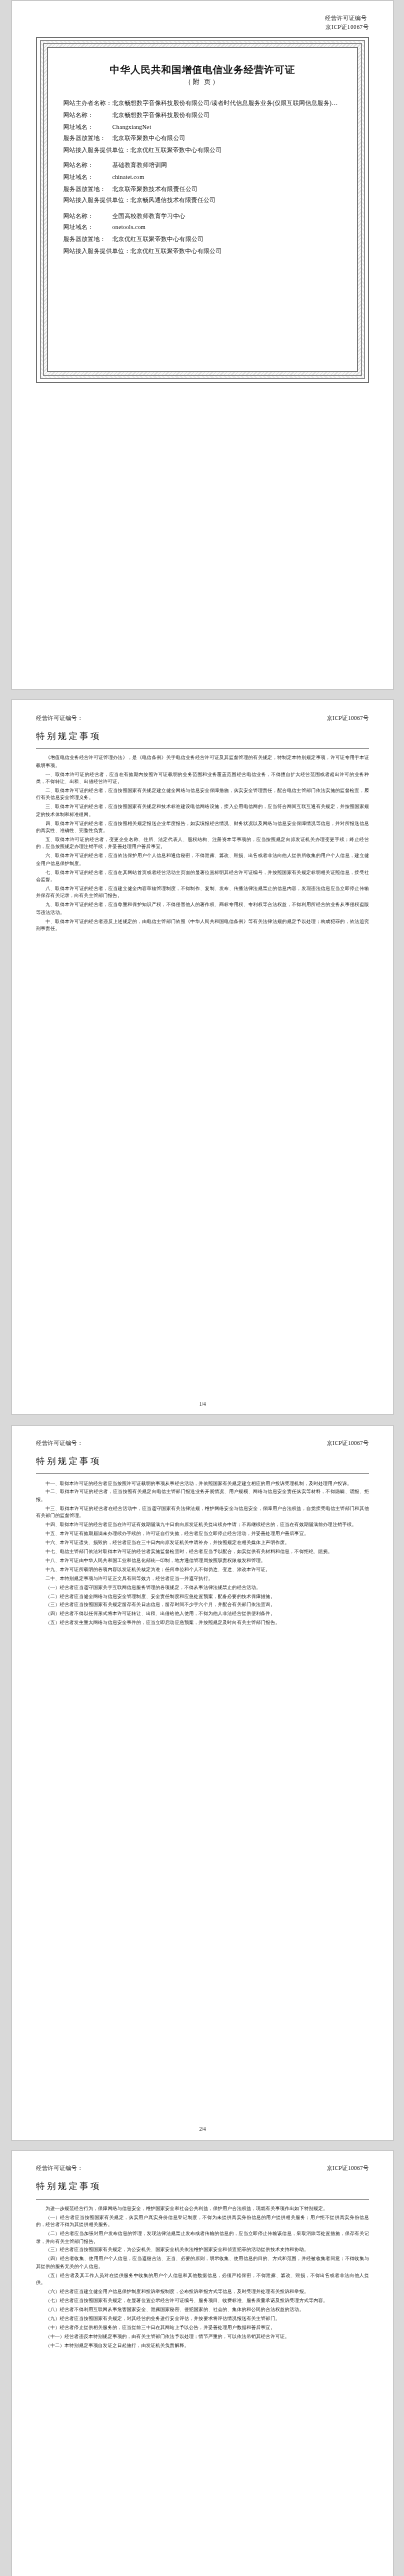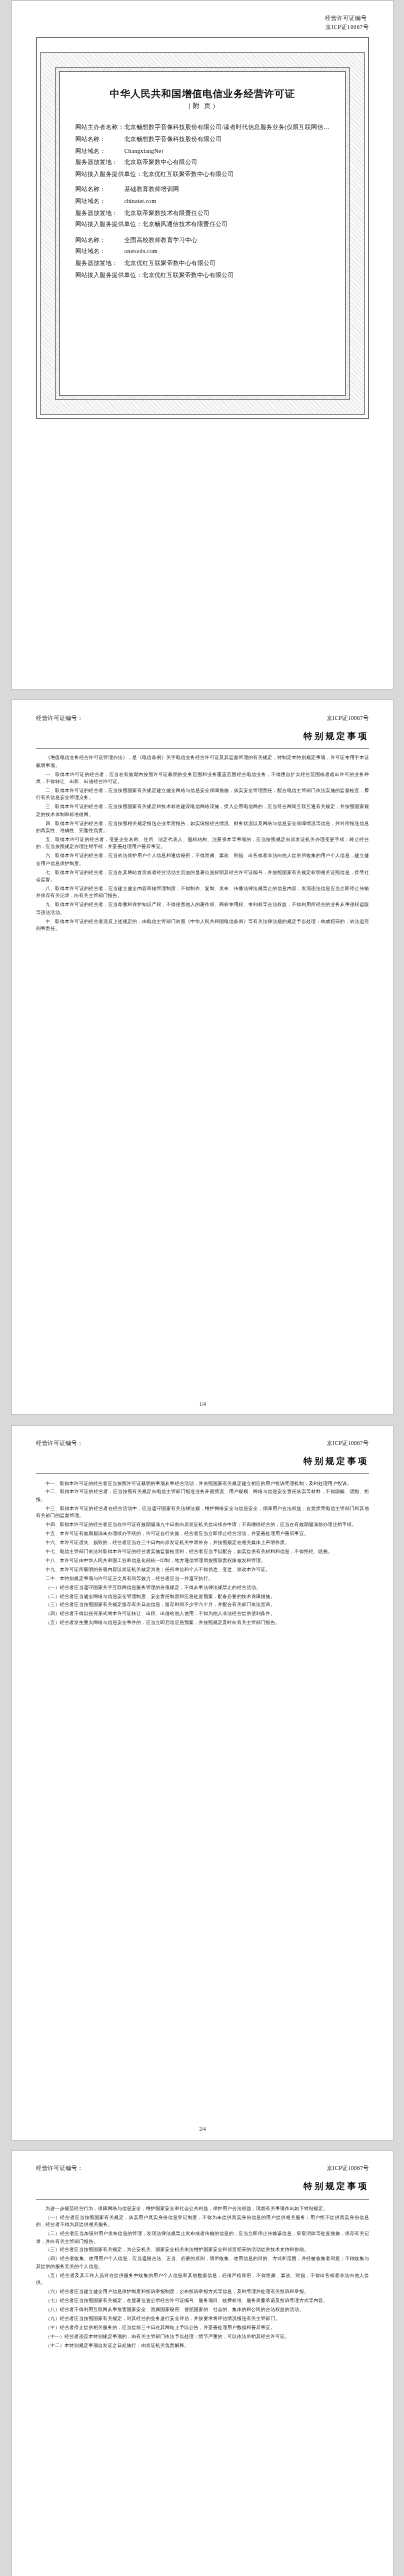--- a/index.html
+++ b/index.html
@@ -50,24 +50,23 @@
 
   
   .frame-outer {
     margin-top: 5.2px;
     border: 1px solid #6e6e6e;
     padding: 2.6px;
     background: #fff;
   }
   .frame-mid {
     border: 0.5px solid #8a8a8a;
-    padding: 14px;
+    padding: 2px;
     background:
       repeating-linear-gradient(45deg, #ededed 0 1.5px, #fbfbfb 1.5px 3.1px);
-    margin-top: 12px;
   }
   .frame-mid-2 {
     border: 0.5px solid #8a8a8a;
     padding: 3.1px;
     background:
       repeating-linear-gradient(-45deg, #e4e4e4 0 1px, #f7f7f7 1px 2.6px);
   }
   .frame-inner {
     border: 0.5px solid #777;
     background: #ffffff;
@@ -99,23 +98,23 @@
     white-space: nowrap;
     overflow: hidden;
     text-overflow: ellipsis;
   }
   .kv-row .k { display: inline-block; min-width: 49px; }
   .kv-row .v { }
   .kv-gap { height: 3.6px; }
 
   
   .sec-title {
-    text-align: right;
+    text-align: left;
     font-size: 8.8px;
-    font-weight: bold;
+    font-weight: normal;
     letter-spacing: 2.1px;
     color: #0f0f0f;
     margin: 8.2px 0 5.2px 0;
   }
   .rule {
     border: 0;
     border-top: 0.5px solid #999;
     margin: 3.1px 0 5.2px 0;
   }
   .body-text {

